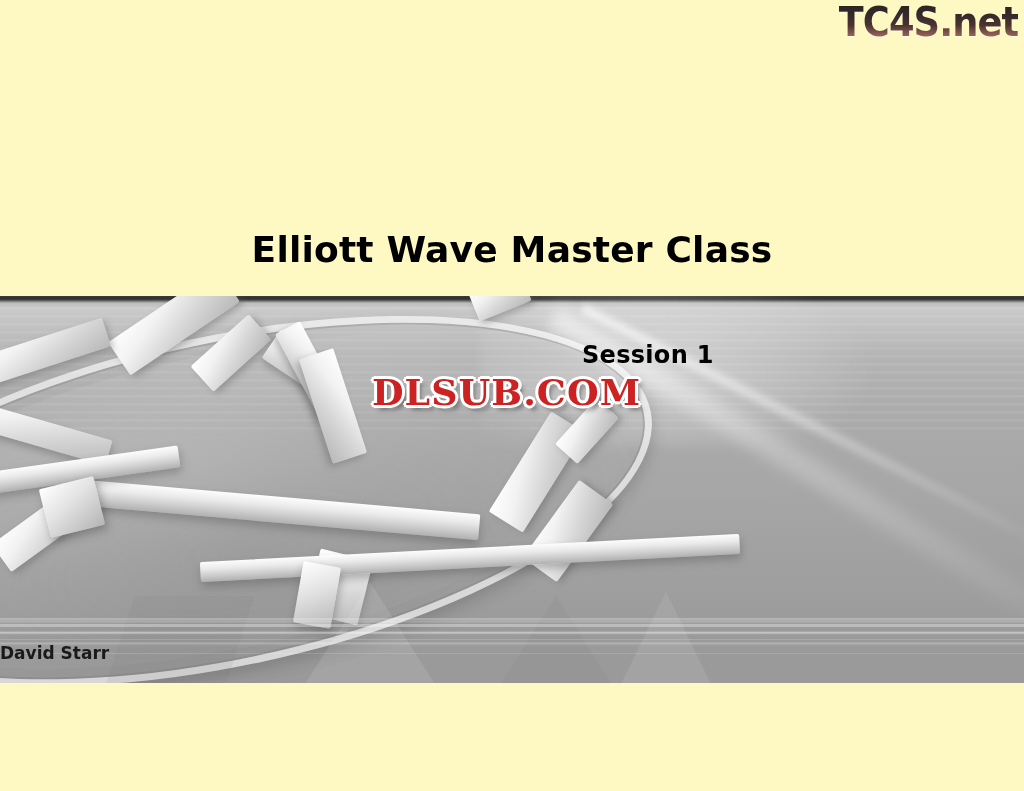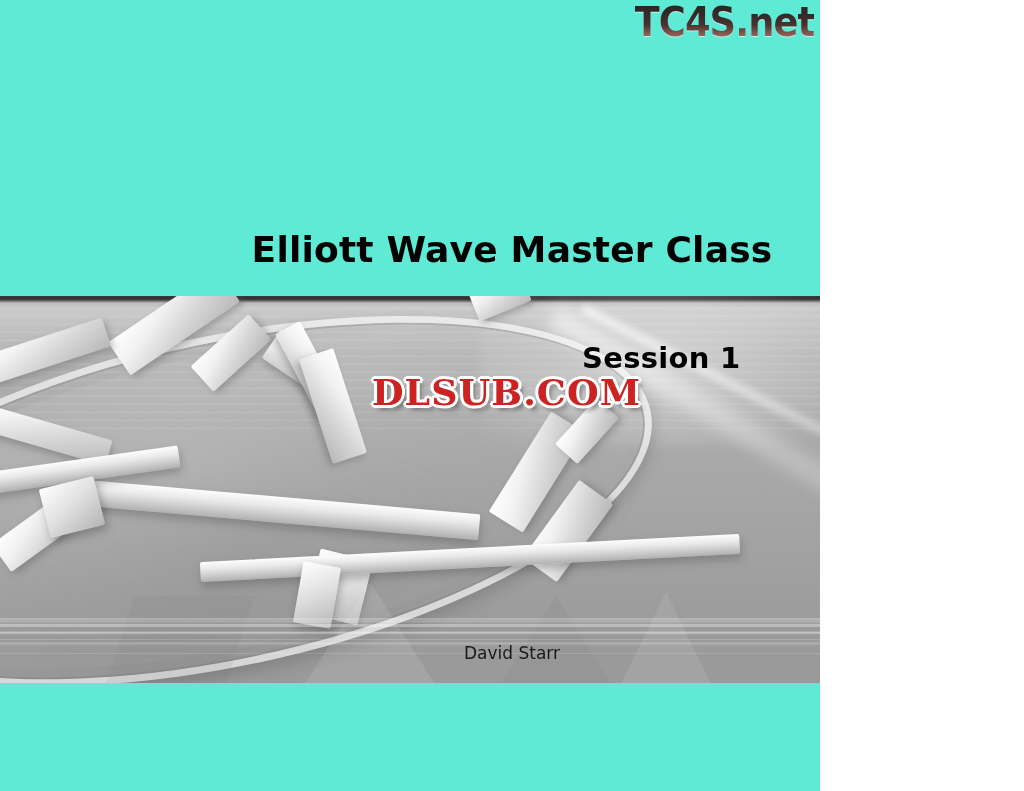--- a/index.html
+++ b/index.html
@@ -5,23 +5,23 @@
   html, body {
     margin: 0;
     padding: 0;
     background: #ffffff;
   }
   body {
     font-family: "DejaVu Sans", "Liberation Sans", sans-serif;
   }
   #slide {
     position: relative;
-    width: 820px;
+    width: 1024px;
     height: 791px;
-    background: #5eead4;
+    background: #fef9c3;
     overflow: hidden;
   }
 
   
   .tc4s-logo {
     position: absolute;
     top: 2px;
     right: 6px;
     font-family: "DejaVu Sans", "Liberation Sans", sans-serif;
     font-weight: bold;
@@ -175,33 +175,32 @@
   .rail {
     position: absolute; left: 0; width: 100%;
     background: rgba(255,255,255,0.45);
   }
 
   
   .session {
     position: absolute;
     left: 582px;
     top: 341px;
-    font-size: 29px;
+    font-size: 24px;
     font-weight: bold;
     color: #000000;
     letter-spacing: .3px;
   }
 
   
   .author {
     position: absolute;
     left: 0; top: 643px; width: 1024px;
-    text-align: center;
     font-size: 17px;
-    font-weight: normal;
+    font-weight: bold;
     color: #1a1a1a;
   }
 
   
   .dlsub {
     position: absolute;
     left: 372px;
     top: 372px;
     font-family: "DejaVu Serif", "Liberation Serif", serif;
     font-weight: bold;

